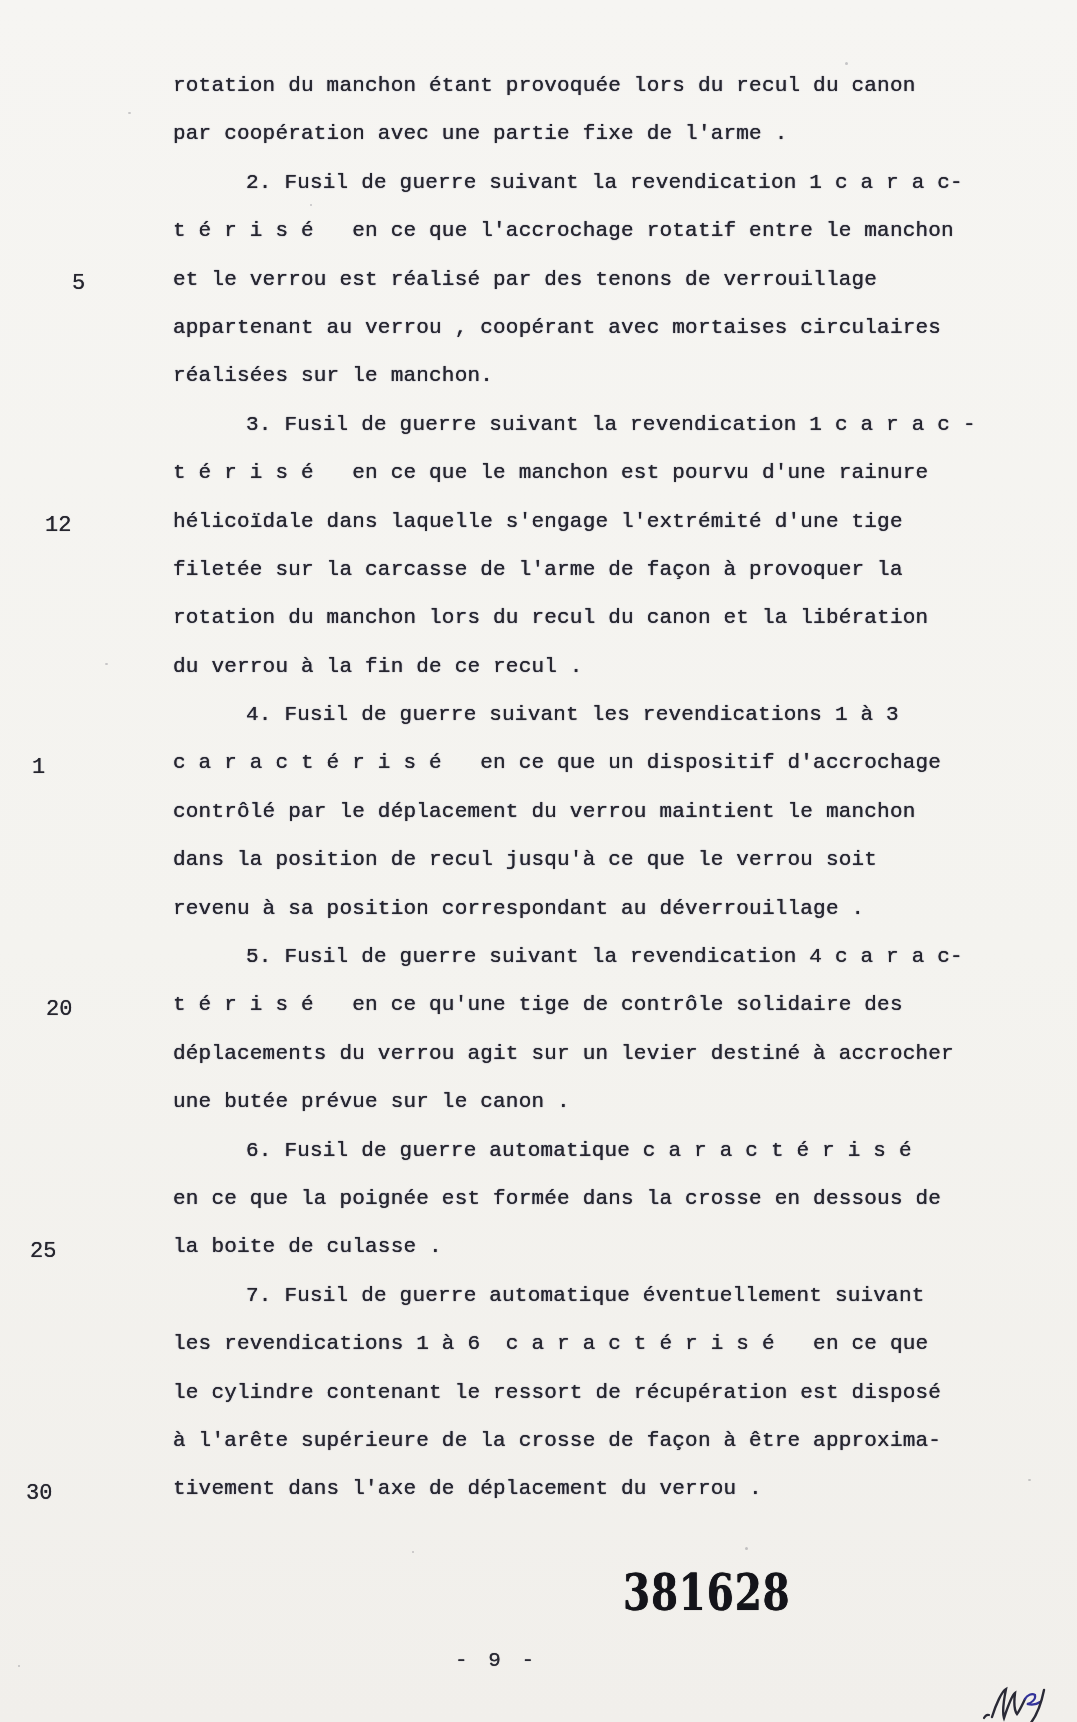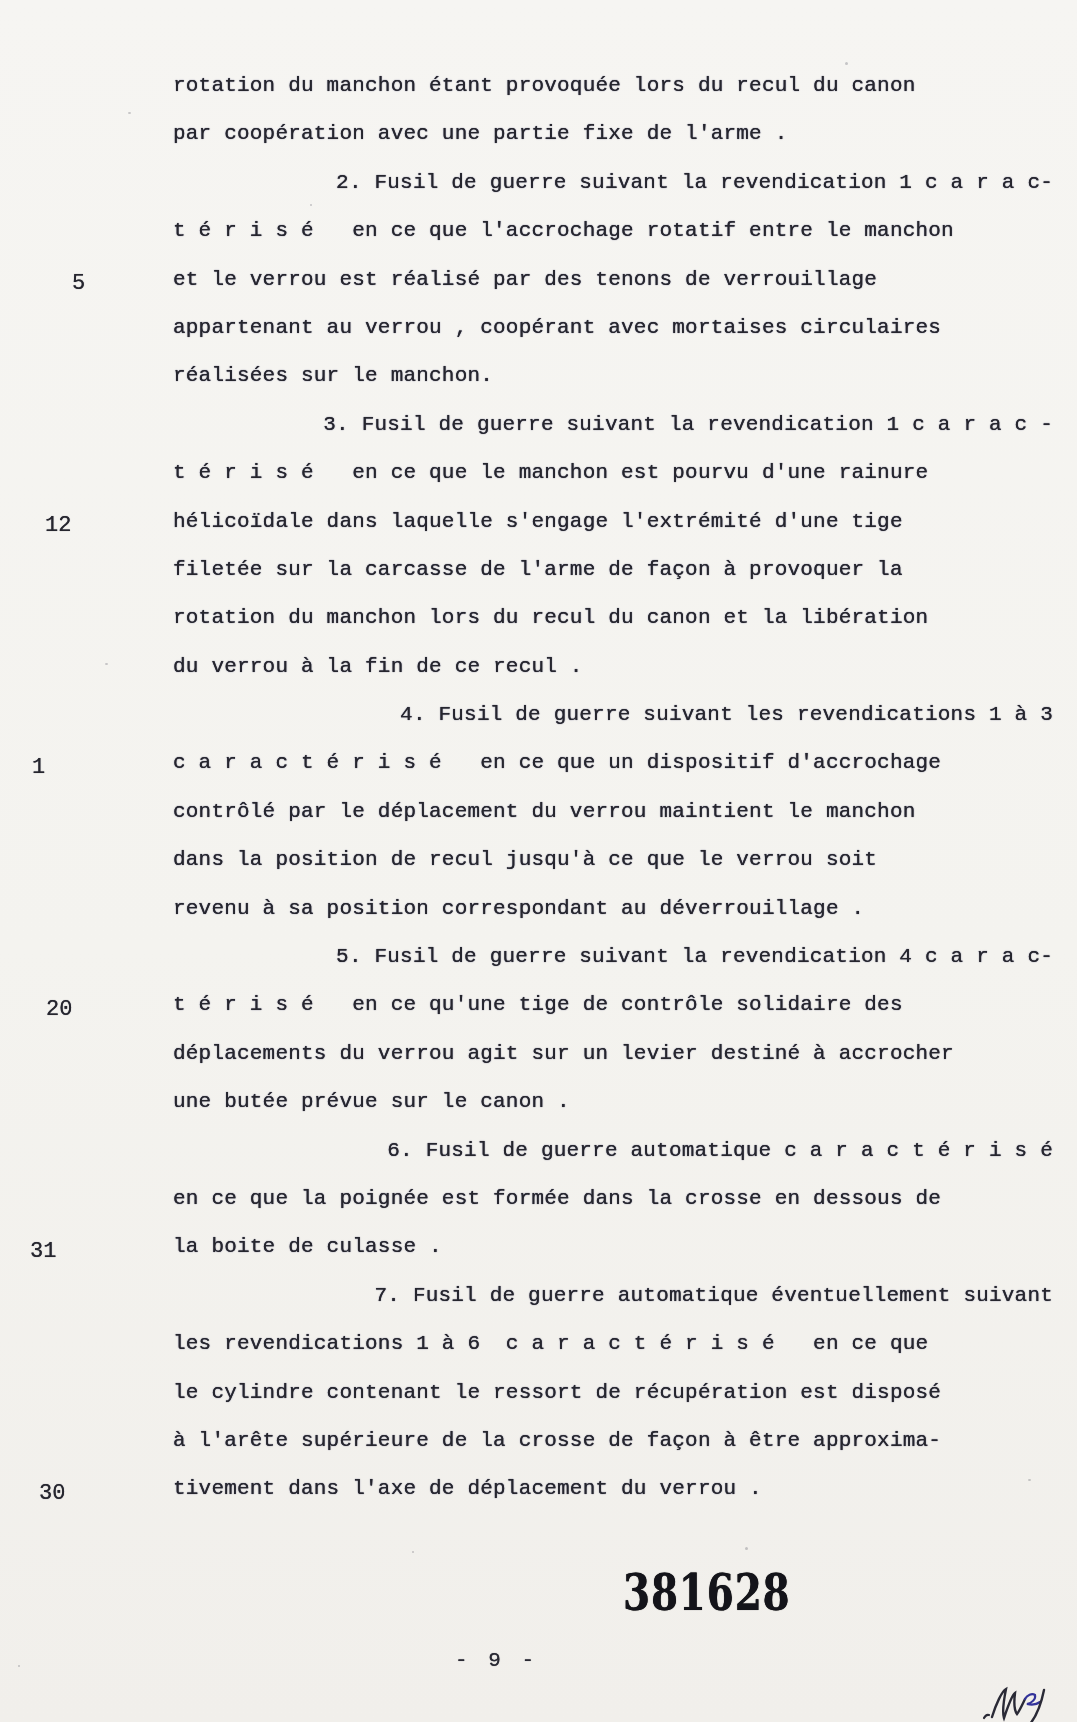--- a/index.html
+++ b/index.html
@@ -9,21 +9,21 @@
     font-family:"Liberation Mono","DejaVu Sans Mono",monospace;
   }
   .body-text{
     position:absolute;left:145px;top:62px;width:880px;
     font-size:21px;line-height:48.4px;letter-spacing:0.2px;
     color:#26262e;white-space:pre;
     text-shadow:0 0 0.7px #2b2b3c, 0 0 1.6px rgba(52,52,128,0.30);
     margin-left:28px;
   }
   .line{height:48.4px;}
-  .line.indent{padding-left:73px;text-align:right;}
+  .line.indent{padding-left:73px;}
   .margin-number{
     position:absolute;font-size:22px;line-height:48.4px;color:#26262e;
     text-shadow:0 0 0.7px #2b2b3c;
   }
   .stamp{
     position:absolute;left:623px;top:1563px;
     font-family:"DejaVu Serif","Liberation Serif",serif;
     font-weight:700;font-size:50px;letter-spacing:1px;color:#14141a;
     transform:scaleX(0.78);transform-origin:left top;
     text-shadow:0 0 0.8px #000;
@@ -60,15 +60,15 @@
   <div class="speck" style="left:105px;top:663px;width:3px;height:2px;"></div>
   <div class="speck" style="left:745px;top:1547px;width:3px;height:3px;"></div>
   <div class="speck" style="left:412px;top:1551px;width:2px;height:2px;"></div>
   <div class="speck" style="left:1028px;top:1479px;width:3px;height:2px;"></div>
   <div class="speck" style="left:18px;top:1665px;width:2px;height:2px;"></div>
 
 <div class="margin-number" style="top: 259.6px; left: 72px;">5</div>
     <div class="margin-number" style="top: 501.6px; left: 45px;">12</div>
     <div class="margin-number" style="top: 743.6px; left: 32px;">1</div>
     <div class="margin-number" style="top: 985.6px; left: 46px;">20</div>
-    <div class="margin-number" style="top: 1227.6px; left: 30px;">31</div>
-    <div class="margin-number" style="top: 1469.6px; left: 39px;">30</div>
+    <div class="margin-number" style="top: 1227.6px; left: 30px;">25</div>
+    <div class="margin-number" style="top: 1469.6px; left: 26px;">30</div>
   </div>
 
 </body></html>

